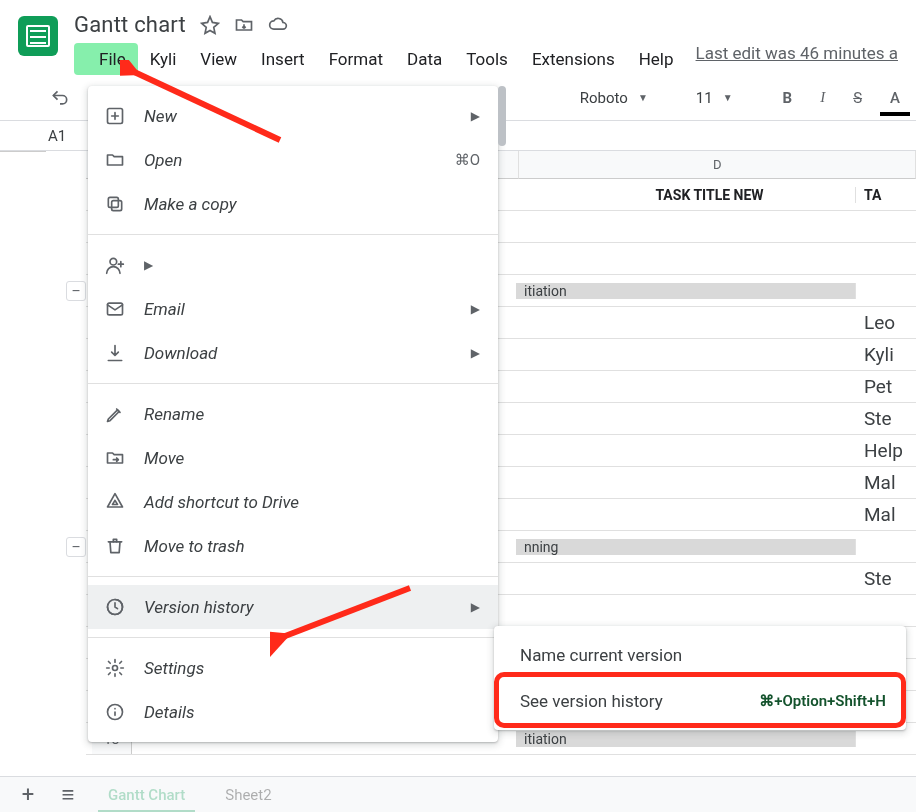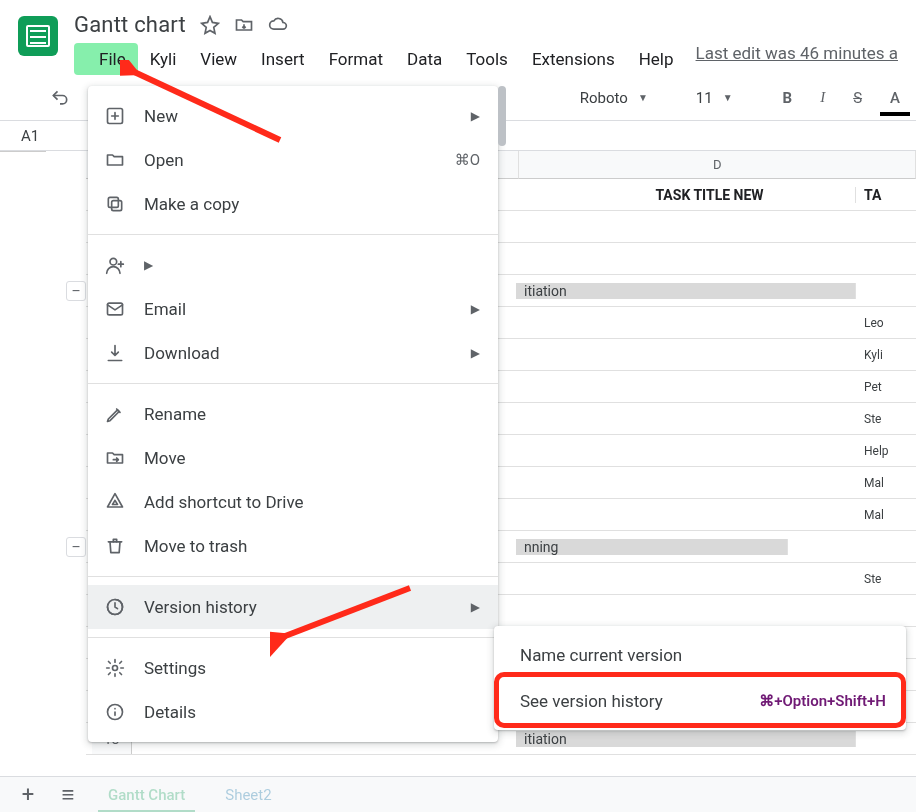--- a/index.html
+++ b/index.html
@@ -100,21 +100,21 @@
   .toolbar .strike{ text-decoration: line-through;}
   .toolbar .text-color{ position:relative; font-weight:500;}
   .toolbar .text-color::after{content:""; position:absolute; left:0; right:0; bottom:-3px; height:4px; background:#000;}
 
   .namebox-row{
     height:30px;
     border-bottom:1px solid #dadce0;
     display:flex;
     align-items:center;
   }
-  .namebox{ width:60px; padding-left:21px; font-size:15px; color:#3c4043;}
+  .namebox{ width:60px; padding-left:4px; font-size:15px; color:#3c4043;margin-left:44px;}
 
   .grid-area{
     position:relative;
     display:flex;
     height: 640px;
   }
   .col-header-row{
     height:28px;
     display:flex;
   }
@@ -163,21 +163,21 @@
   .cell-row.header-row{
     font-weight:700;
     font-size:14px;
     color:#202124;
     justify-content:flex-start;
   }
   .cell-d{ width:470px; padding-left:8px; border-right:1px solid #e0e0e0;}
   .cell-e{ flex:1; padding-left:8px;}
   .section-row .cell-d{ background:#d9d9d9; padding-left:8px;}
   .section-row .cell-e{ background:#d9d9d9;}
-  .task-row .cell-e{ font-size:12px;}
+  .task-row .cell-e{ font-size:19px;}
 
   
   .dropdown{
     position:absolute;
     left:88px;
     top:86px;
     width:410px;
     background:#fff;
     box-shadow: 0 2px 6px 2px rgba(60,64,67,.15), 0 1px 2px rgba(60,64,67,.3);
     border-radius:4px;
@@ -190,21 +190,21 @@
     height:44px;
     display:flex;
     align-items:center;
     padding: 0 18px 0 16px;
     gap:18px;
     cursor:pointer;
     position:relative;
   }
   .dropdown .dd-row.hl{ background:#eef0f1;}
   .dropdown .dd-icon{ width:22px; display:flex; justify-content:center; color:#5f6368;}
-  .dropdown .dd-label{ flex:1;}
+  .dropdown .dd-label{ flex:1;font-style:italic;}
   .dropdown .dd-arrow{ color:#5f6368; font-size:12px;}
   .dropdown .dd-short{ color:#5f6368; font-size:15px;}
   .dropdown .sep{ height:1px; background:#e0e0e0; margin:8px 0;}
   .dd-scrollbar{
     position:absolute;
     right:-8px; top:0; width:8px; height:100%;
     background:transparent;
   }
   .dd-scrollbar::before{
     content:""; position:absolute; left:0; top:0; width:8px; height:60px;
@@ -218,21 +218,21 @@
     width:412px;
     background:#fff;
     box-shadow: 0 2px 6px 2px rgba(60,64,67,.15), 0 1px 2px rgba(60,64,67,.3);
     border-radius:4px;
     padding:6px 0;
     z-index:60;
     font-size:17px;
   }
   .submenu .dd-row{ height:46px; display:flex; align-items:center; padding:0 20px 0 26px; gap:14px;}
   .submenu .dd-label{flex:1;}
-  .submenu .dd-short{ color:#701a75; font-weight:600; font-size:15px;}
+  .submenu .dd-short{ color:#14532d; font-weight:600; font-size:15px;}
   .red-box{
     position:absolute;
     border:5px solid #ff2a1a;
     border-radius:10px;
     z-index:70;
     pointer-events:none;
   }
 
   .sheet-tabs{
     position:absolute;
@@ -247,21 +247,21 @@
     z-index:5;
   }
   .sheet-tabs .plus, .sheet-tabs .all{
     width:36px;height:36px;display:flex;align-items:center;justify-content:center;color:#5f6368;font-size:22px;
   }
   .sheet-tab{
     padding:0 18px;
     height:36px;
     display:flex;align-items:center;
     font-size:15px;
-    color:#0369a1;
+    color:#000000;
     position:relative;
   }
   .sheet-tab.active{
     color:#0f9d58;
     font-weight:500;
   }
   .sheet-tab.active::after{
     content:"";position:absolute;left:8px;right:8px;bottom:0;height:3px;background:#0f9d58;
   }
 
@@ -425,21 +425,21 @@
       <div class="cell-row task-row">
         <div class="cell-d" style="width:770px"></div>
         <div class="cell-e">Mal</div>
       </div>
       <div class="cell-row task-row">
         <div class="cell-d" style="width:770px"></div>
         <div class="cell-e">Mal</div>
       </div>
       <div class="cell-row section-row">
         <div class="cell-d" style="width:430px"></div>
-        <div class="cell-d" style="width:272px">nning</div>
+        <div class="cell-d" style="width:340px">nning</div>
         <div class="cell-e" style="width:40px"></div>
       </div>
       <div class="cell-row task-row">
         <div class="cell-d" style="width:770px"></div>
         <div class="cell-e">Ste</div>
       </div>
       <div class="cell-row task-row">
         <div class="cell-d" style="width:770px"></div>
         <div class="cell-e"></div>
       </div>

